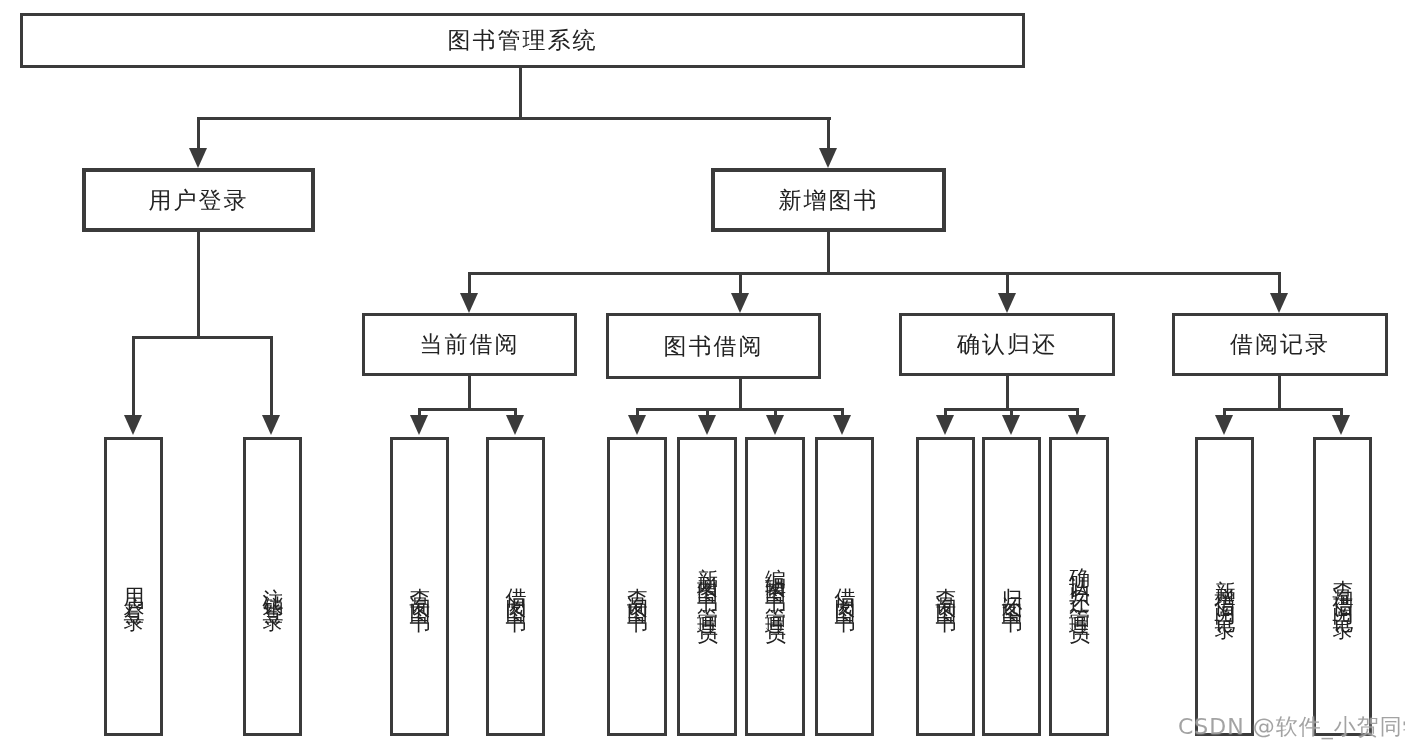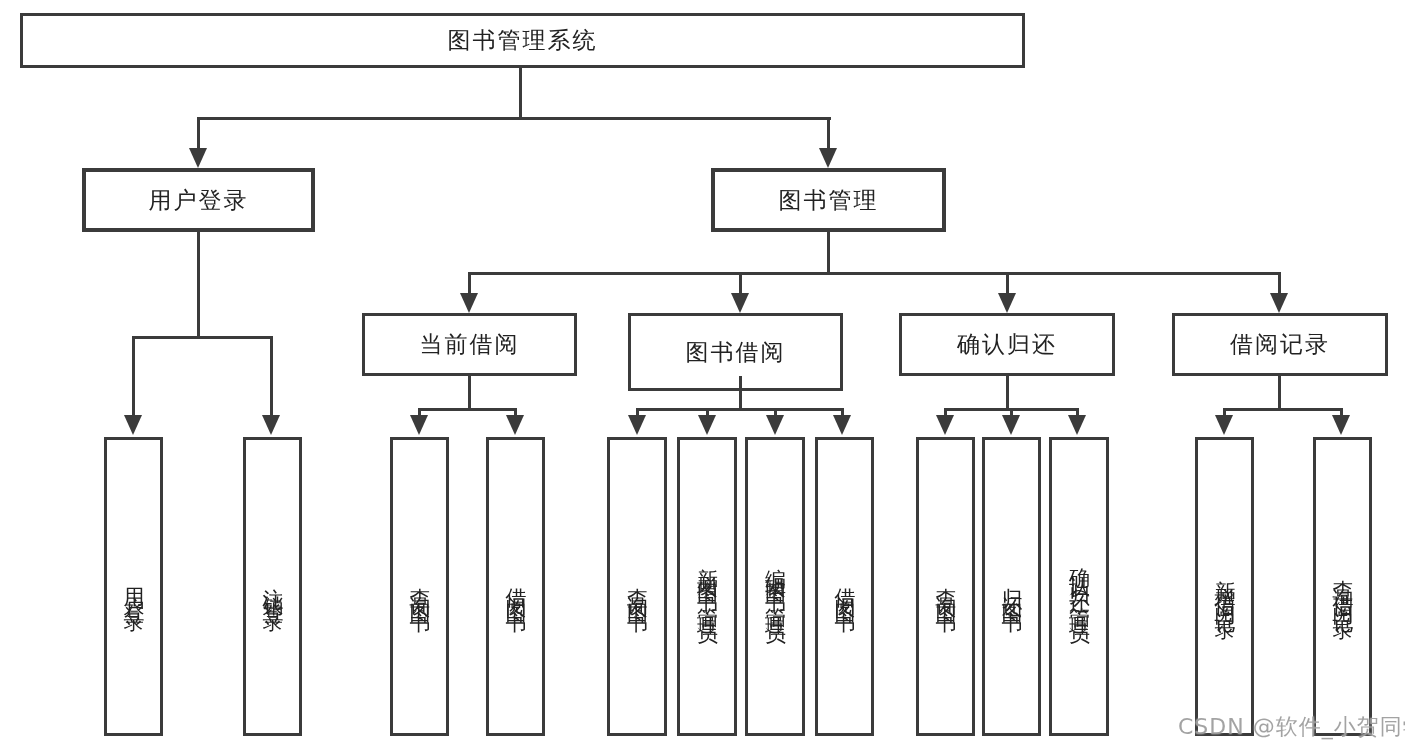--- a/index.html
+++ b/index.html
@@ -71,28 +71,28 @@
 
   <div class="box" style="left:20px;top:13px;width:1005px;height:55px;">
     <span>图书管理系统</span>
   </div>
 
   <div class="box heavy" style="left:82px;top:168px;width:233px;height:64px;">
     <span>用户登录</span>
   </div>
 
   <div class="box heavy" style="left:711px;top:168px;width:235px;height:64px;">
-    <span>图书管理</span>
+    <span>新增图书</span>
   </div>
 
   <div class="box" style="left:362px;top:313px;width:215px;height:63px;">
     <span>当前借阅</span>
   </div>
 
-  <div class="box" style="left:628px;top:313px;width:215px;height:78px;">
+  <div class="box" style="left:606px;top:313px;width:215px;height:66px;">
     <span>图书借阅</span>
   </div>
 
   <div class="box" style="left:899px;top:313px;width:216px;height:63px;">
     <span>确认归还</span>
   </div>
 
   <div class="box" style="left:1172px;top:313px;width:216px;height:63px;">
     <span>借阅记录</span>
   </div>

